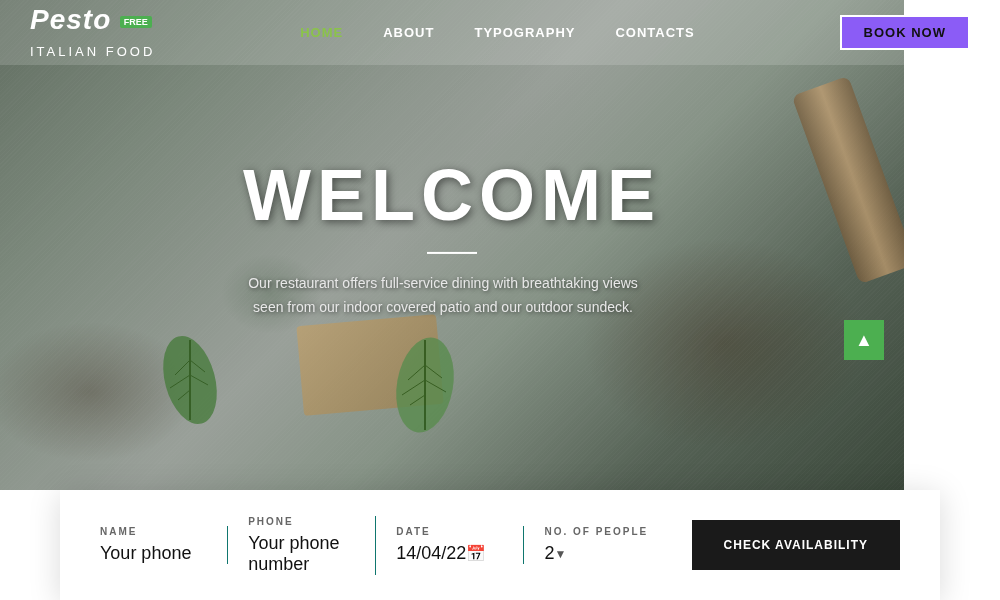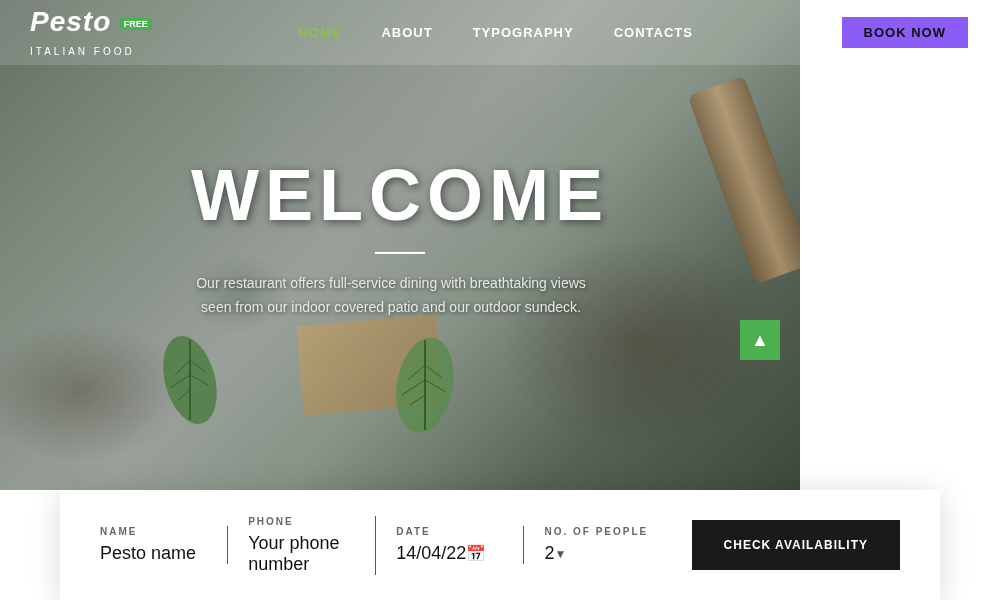--- a/index.html
+++ b/index.html
@@ -35,21 +35,21 @@
       font-size: 9px;
       font-weight: 700;
       padding: 1px 4px;
       border-radius: 2px;
       display: inline-block;
       margin-left: 4px;
       vertical-align: top;
       margin-top: 10px;
     }
     .logo-subtitle {
-      font-size: 10px;
+      font-size: 13px;
       letter-spacing: 3px;
       color: #fff;
       text-transform: uppercase;
       margin-top: 10px;
     }
     .nav-links {
       display: flex;
       gap: 40px;
       align-items: center;
     }
@@ -73,21 +73,21 @@
       font-size: 13px;
       font-weight: 700;
       letter-spacing: 1px;
       text-transform: uppercase;
       cursor: pointer;
     }
 
     
     .hero {
       position: relative;
-      width: 800px;
+      width: 904px;
       height: 490px;
       overflow: hidden;
     }
     .hero-bg {
       width: 100%;
       height: 100%;
       background: linear-gradient(135deg, #7a8a7a 0%, #9aaa9a 20%, #c0c8c0 45%, #a8b8a8 60%, #6a7a6a 80%, #4a5a4a 100%);
       position: absolute;
       top: 0; left: 0;
     }
@@ -323,21 +323,21 @@
     <div class="hero-divider"></div>
     <p class="hero-subtitle">Our restaurant offers full-service dining with breathtaking views seen from our indoor covered patio and our outdoor sundeck.</p>
   </div>
 
   <button class="scroll-up">▲</button>
 </div>
 
 <div class="booking-bar">
   <div class="booking-field">
     <span class="booking-field-label">NAME</span>
-    <span class="booking-field-value">Pesto name</span>
+    <span class="booking-field-value">Your phone</span>
   </div>
 
   <div class="booking-field">
     <span class="booking-field-label">PHONE</span>
     <span class="booking-field-value">Your phone number</span>
   </div>
 
   <div class="booking-field">
     <span class="booking-field-label">DATE</span>
     <div class="booking-field-row">

